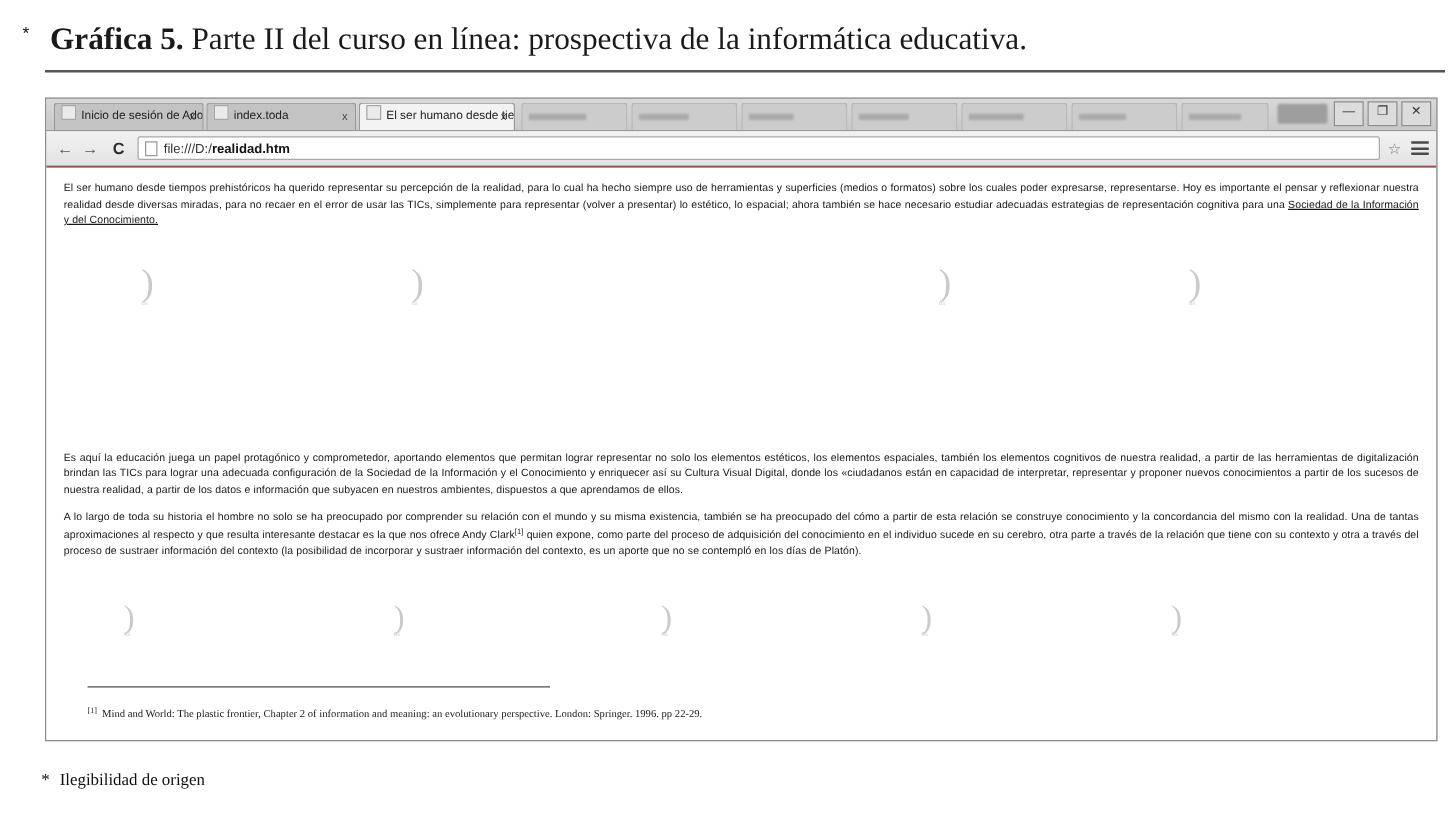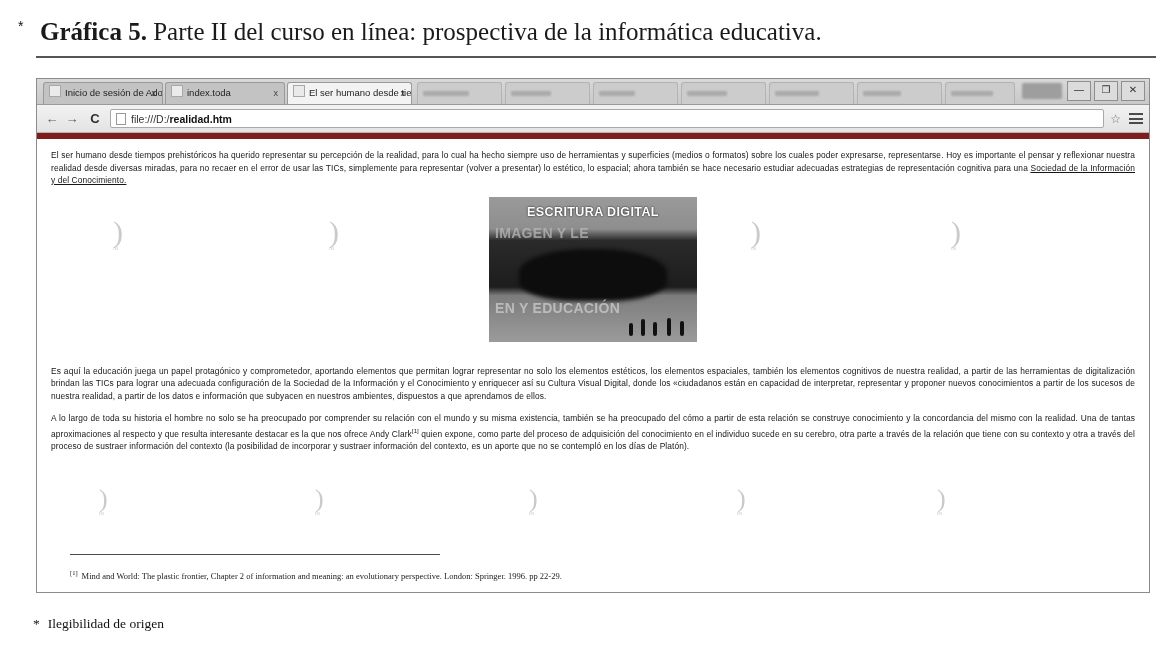--- a/index.html
+++ b/index.html
@@ -235,21 +235,21 @@
     display: block;
     height: 2px;
     background: #4a4a4a;
   }
 
   
   .viewport {
     position: relative;
     background: #ffffff;
     height: 460px;
-    border-top: 6px solid #7f1d1d;
+    border-top: 1px solid #7f1d1d;
     overflow: hidden;
   }
   .page {
     position: absolute;
     left: 0; top: 0; right: 0; bottom: 0;
     padding: 10px 14px 0 14px;
     box-sizing: border-box;
   }
   .para {
     font-family: "Liberation Sans", sans-serif;
@@ -475,33 +475,20 @@
         <div class="wm" style="left:278px; top:18px;">
           <span>)</span><small>ns</small>
         </div>
         <div class="wm" style="left:700px; top:18px;">
           <span>)</span><small>ns</small>
         </div>
         <div class="wm" style="left:900px; top:18px;">
           <span>)</span><small>ns</small>
         </div>
 
-        <div class="doc-image">
-          <div class="skull"></div>
-          <div class="cap-top">ESCRITURA DIGITAL</div>
-          <div class="cap-mid">IMAGEN Y LE</div>
-          <div class="cap-bot">EN Y EDUCACIÓN</div>
-          <div class="figures">
-            <i></i>
-              <i></i>
-              <i></i>
-              <i></i>
-              <i></i>
-          </div>
-        </div>
       </div>
 
       <p class="para">Es aquí la educación juega un papel protagónico y comprometedor, aportando elementos que permitan lograr representar no solo los elementos estéticos, los elementos espaciales, también los elementos cognitivos de nuestra realidad, a partir de las herramientas de digitalización brindan las TICs para lograr una adecuada configuración de la Sociedad de la Información y el Conocimiento y enriquecer así su Cultura Visual Digital, donde los «ciudadanos están en capacidad de interpretar, representar y proponer nuevos conocimientos a partir de los sucesos de nuestra realidad, a partir de los datos e información que subyacen en nuestros ambientes, dispuestos a que aprendamos de ellos.</p>
 
       <p class="para">
         <span>A lo largo de toda su historia el hombre no solo se ha preocupado por comprender su relación con el mundo y su misma existencia, también se ha preocupado del cómo a partir de esta relación se construye conocimiento y la concordancia del mismo con la realidad. Una de tantas aproximaciones al respecto y que resulta interesante destacar es la que nos ofrece Andy Clark</span><span class="sup">[1]</span><span> quien expone, como parte del proceso de adquisición del conocimiento en el individuo sucede en su cerebro, otra parte a través de la relación que tiene con su contexto y otra a través del proceso de sustraer información del contexto (la posibilidad de incorporar y sustraer información del contexto, es un aporte que no se contempló en los días de Platón).</span>
       </p>
 
       <div class="note-rule"></div>
       <div class="note-text">

